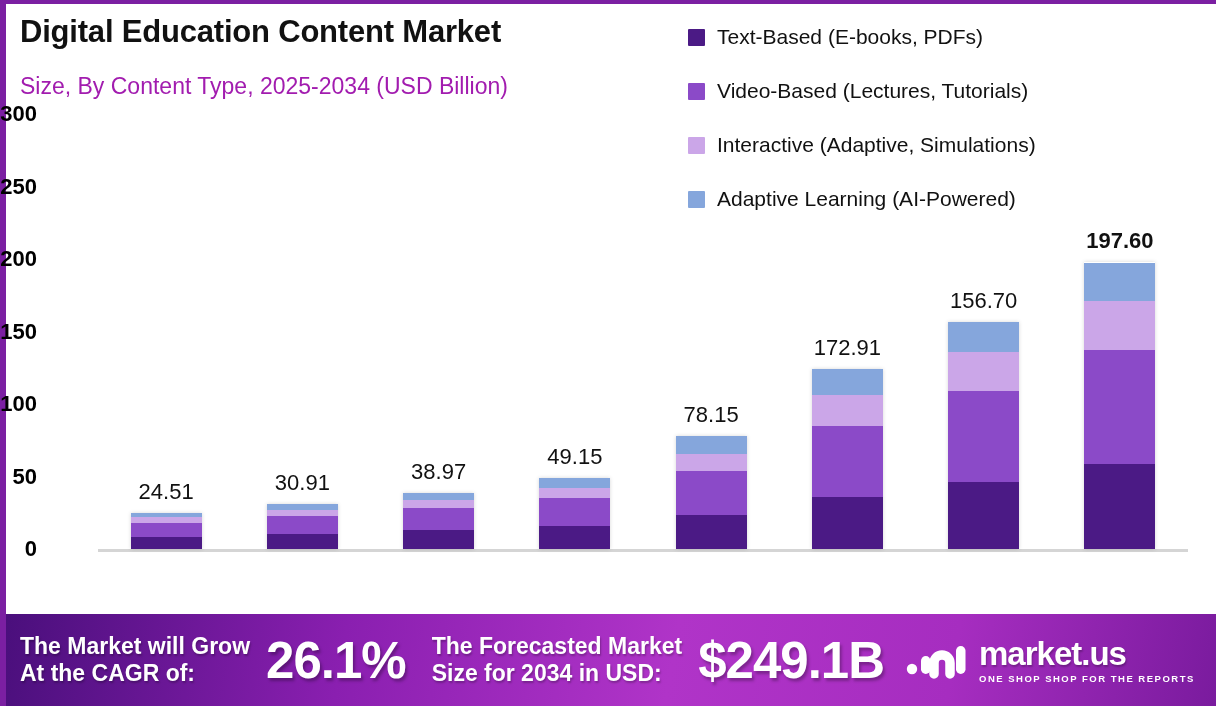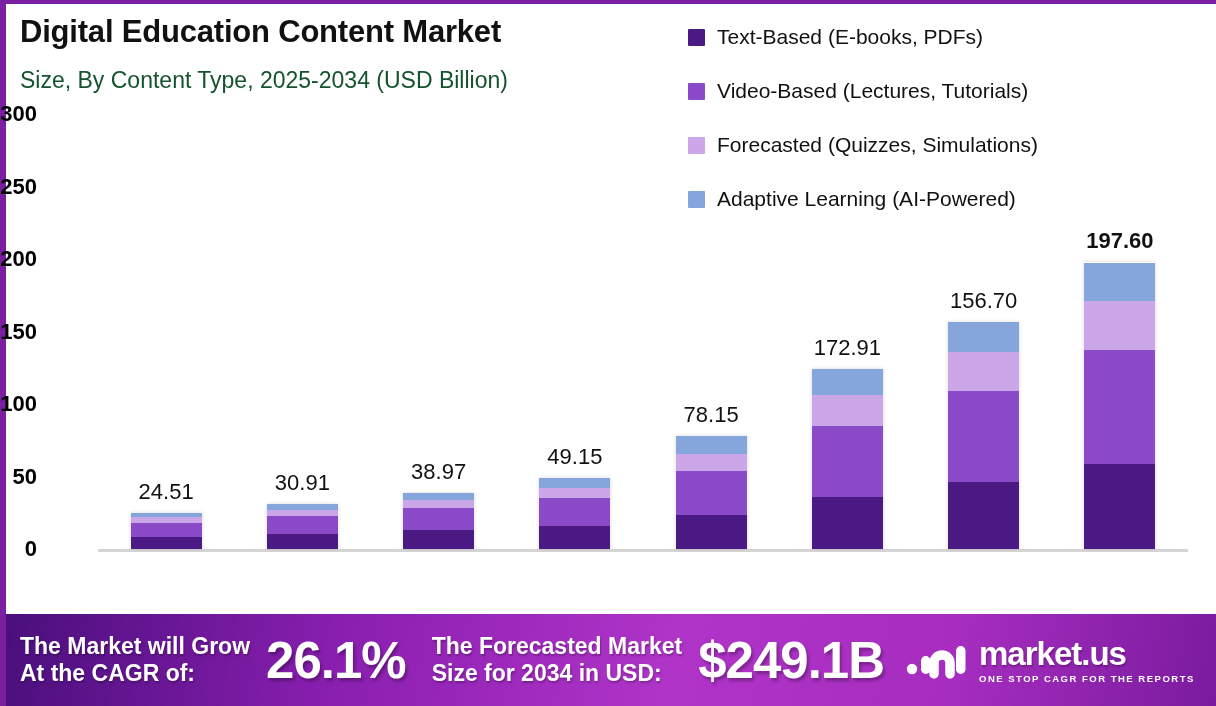--- a/index.html
+++ b/index.html
@@ -25,24 +25,24 @@
   }
   #chart-title {
     font-size: 31px;
     font-weight: bold;
     color: #111111;
     letter-spacing: -0.2px;
     line-height: 1.15;
     white-space: nowrap;
   }
   #chart-subtitle {
-    margin-top: 17px;
+    margin-top: 23px;
     font-size: 23px;
     font-weight: 400;
-    color: #14532d;
+    color: #a21caf;
     white-space: nowrap;
   }
 
   
   #legend {
     position: absolute;
     left: 682px; top: 4px;
     display: flex;
     flex-direction: column;
     gap: 10px;
@@ -207,21 +207,21 @@
       <div class="legend-item">
         <span class="legend-swatch" style="background: rgb(75, 26, 133);"></span>
         <span class="legend-label">Text-Based (E-books, PDFs)</span>
       </div>
       <div class="legend-item">
         <span class="legend-swatch" style="background: rgb(139, 74, 200);"></span>
         <span class="legend-label">Video-Based (Lectures, Tutorials)</span>
       </div>
       <div class="legend-item">
         <span class="legend-swatch" style="background: rgb(203, 166, 232);"></span>
-        <span class="legend-label">Forecasted (Quizzes, Simulations)</span>
+        <span class="legend-label">Interactive (Adaptive, Simulations)</span>
       </div>
       <div class="legend-item">
         <span class="legend-swatch" style="background: rgb(133, 166, 220);"></span>
         <span class="legend-label">Adaptive Learning (AI-Powered)</span>
       </div>
     </div>
 
   <div id="plot">
     <div id="yticks">
         <div class="ytick" style="top: 435px;">0</div>
@@ -338,18 +338,18 @@
       <span id="brand-mark">
         <svg width="64" height="44" viewBox="0 0 64 44" aria-hidden="true">
           <circle cx="6" cy="33" r="5.2" fill="#ffffff"></circle>
           <rect x="15" y="20" width="9.5" height="18" rx="4.75" fill="#ffffff"></rect>
           <path d="M28 38 V27 a8 8 0 0 1 16 0 V38" fill="none" stroke="#ffffff" stroke-width="9.5" stroke-linecap="round"></path>
           <rect x="50" y="10" width="9.5" height="28" rx="4.75" fill="#ffffff"></rect>
         </svg>
       </span>
       <span id="brand-text-wrap">
         <span id="brand-name">market.us</span>
-        <span id="brand-tagline">ONE STOP CAGR FOR THE REPORTS</span>
+        <span id="brand-tagline">ONE SHOP SHOP FOR THE REPORTS</span>
       </span>
     </div>
   </div>
 
 </div>
 
 </body></html>

